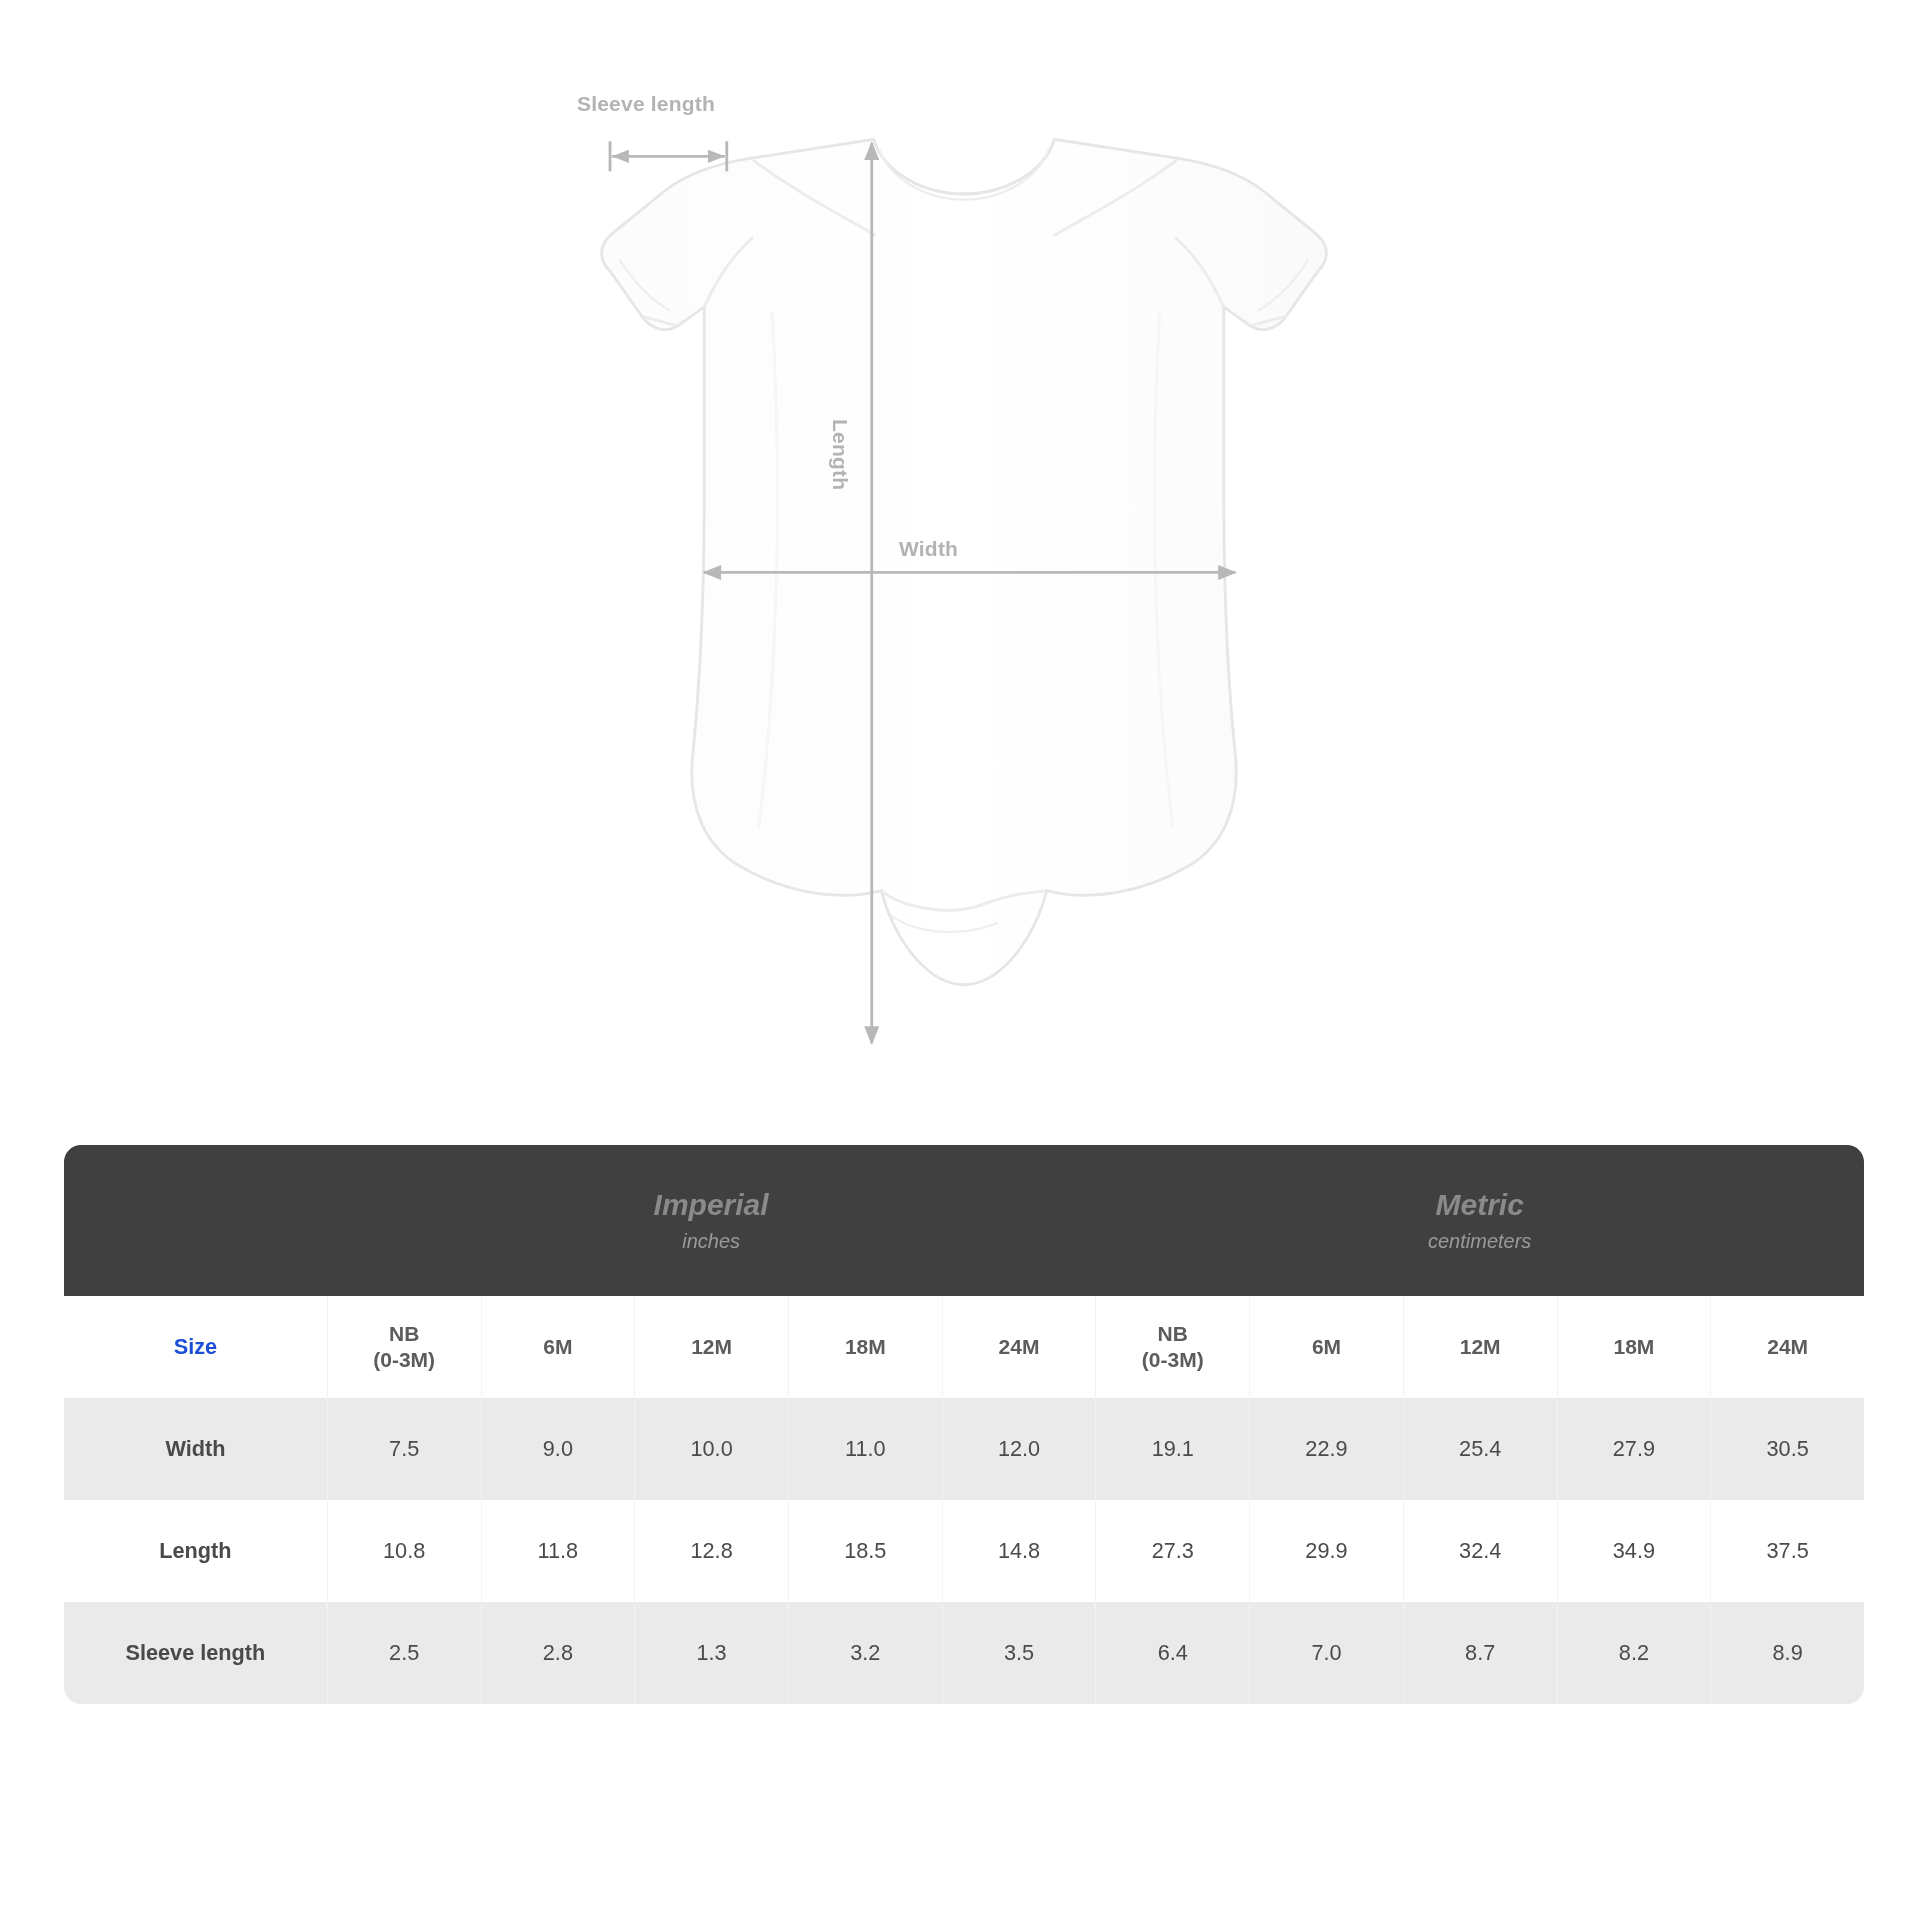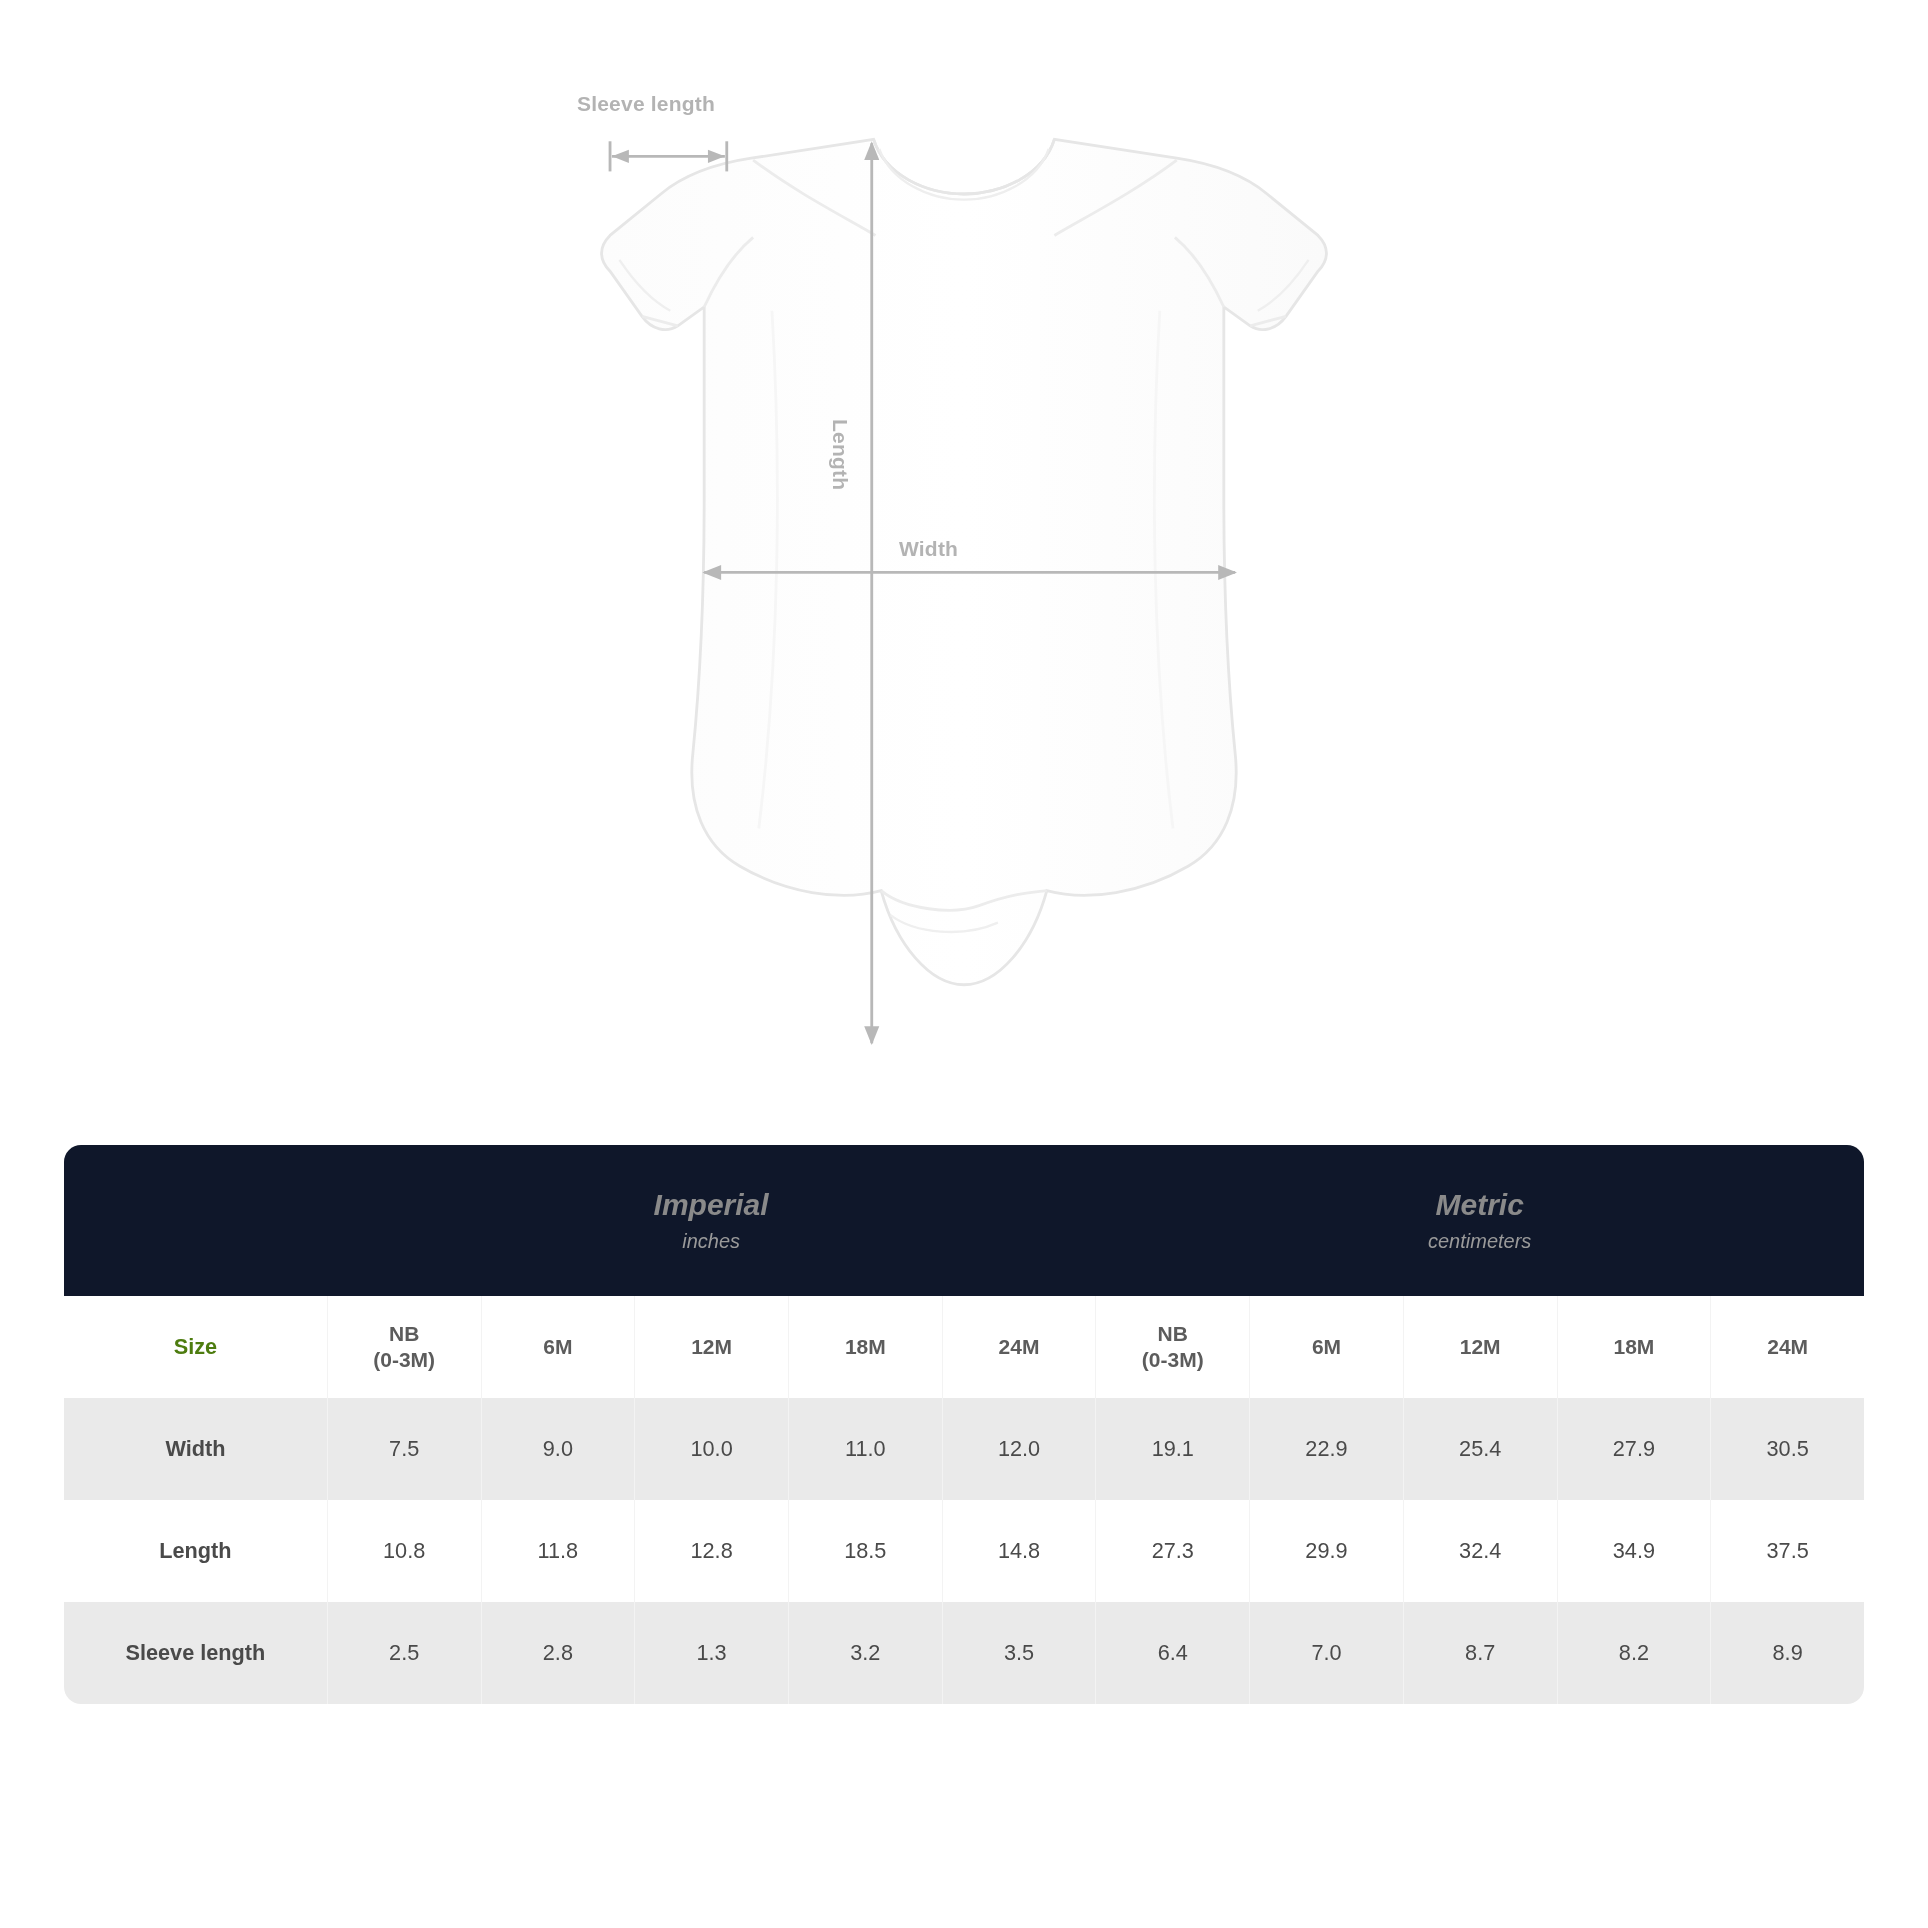--- a/index.html
+++ b/index.html
@@ -91,21 +91,21 @@
     font-size: 21px;
   }
   table.size-table td, table.size-table th {
     text-align: center;
     vertical-align: middle;
     padding: 0;
   }
   
   .sys-row td {
     height: 151px;
-    background: #0f172a;
+    background: #404040;
   }
   .sys-row td.first {
     border-top-left-radius: 17px;
   }
   .sys-row td.last {
     border-top-right-radius: 17px;
   }
   .sys-name {
     font-size: 30px;
     font-weight: bold;
@@ -123,21 +123,21 @@
   
   .size-row td {
     height: 102px;
     background: #ffffff;
     font-weight: bold;
     color: #5c5c5c;
     font-size: 21px;
     line-height: 1.25;
   }
   .size-row td.rowhead {
-    color: #4d7c0f;
+    color: #1d4ed8;
   }
   .sub {
     display: block;
     font-weight: bold;
   }
 
   
   tr.data-row td {
     height: 102px;
     font-size: 21.7px;

